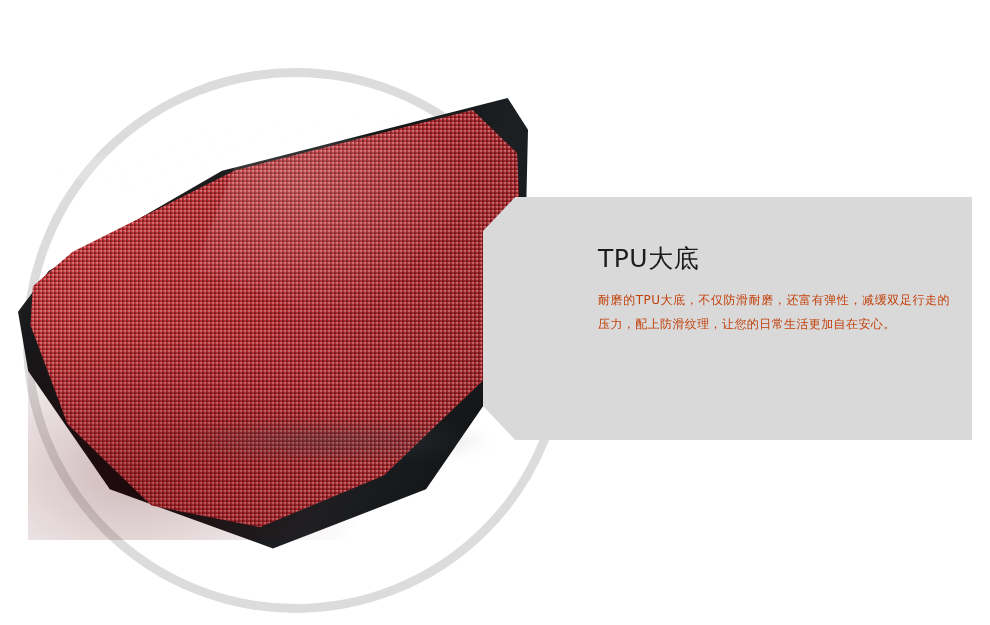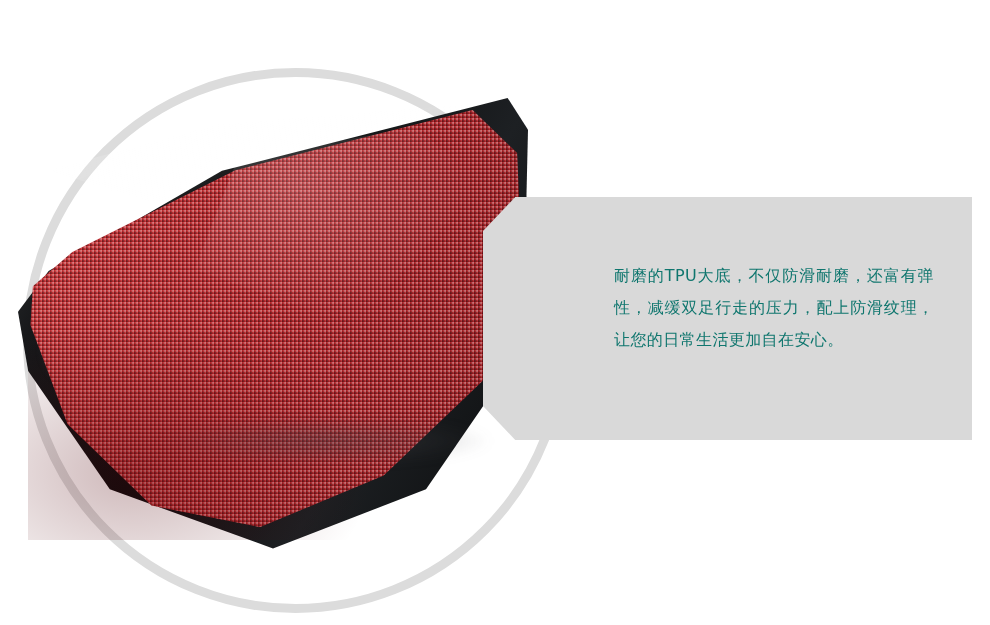--- a/index.html
+++ b/index.html
@@ -176,24 +176,24 @@
   }
   .panel-title {
     font-size: 25px;
     font-weight: 400;
     color: #1c1c1c;
     letter-spacing: 0.5px;
     margin: 0 0 14px 0;
     line-height: 1.2;
   }
   .panel-body {
-    font-size: 16px;
-    color: #0f766e;
+    font-size: 12px;
+    color: #c2410c;
     line-height: 2.0;
-    margin: 16px;
+    margin: 0;
     letter-spacing: 0.4px;
     text-align: justify;
   }
 </style>
 </head>
 <body>
 
 <div id="stage">
 
   <div class="ring"></div>
@@ -208,17 +208,18 @@
       <div class="outsole-body"></div>
       <div class="outsole-hi"></div>
       <div class="outsole-sh"></div>
     </div>
   </div>
 
   <div class="photo-shadow"></div>
 
   <div class="panel">
     <div class="panel-inner">
+      <h2 class="panel-title">TPU大底</h2>
       <p class="panel-body">耐磨的TPU大底，不仅防滑耐磨，还富有弹性，减缓双足行走的压力，配上防滑纹理，让您的日常生活更加自在安心。</p>
     </div>
   </div>
 
 </div>
 
 </body></html>

